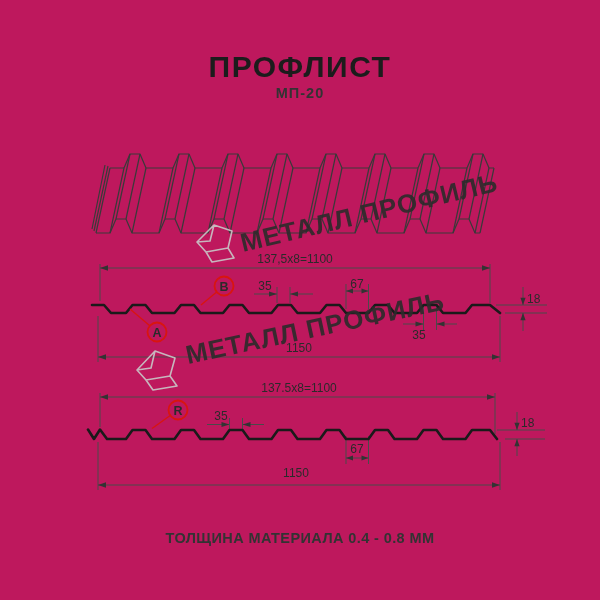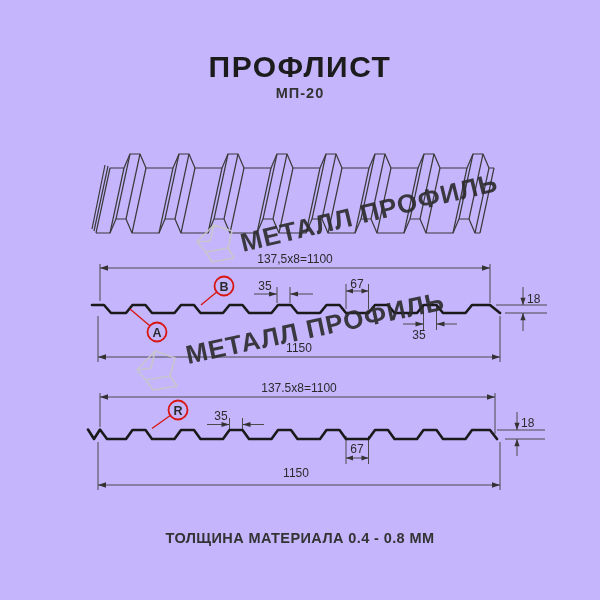--- a/index.html
+++ b/index.html
@@ -1,16 +1,16 @@
 <!DOCTYPE html>
 <html><head>
 <meta charset="utf-8">
 <style>
   html,body{margin:0;padding:0;background:#ffffff;}
-  .page{width:600px;height:600px;position:relative;background:#c4b5fd;overflow:hidden;
+  .page{width:600px;height:600px;position:relative;background:#be185d;overflow:hidden;
         font-family:"Liberation Sans",sans-serif;}
   svg{display:block;}
   text{font-family:"Liberation Sans",sans-serif;fill:#2b2b2b;}
   .title{font-size:30px;font-weight:bold;letter-spacing:1.5px;fill:#1c1c1c;}
   .subtitle{font-size:14.5px;font-weight:600;letter-spacing:1px;fill:#333;}
   .footer{font-size:14.5px;font-weight:600;letter-spacing:.4px;fill:#333;}
   .dimtxt{font-size:12px;fill:#2b2b2b;}
   .marker-letter{font-size:12.5px;font-weight:bold;}
   .wm-text{font-size:26px;font-weight:bold;letter-spacing:1px;}
   .profile{fill:none;stroke-width:2.6;stroke-linejoin:round;stroke-linecap:round;}

